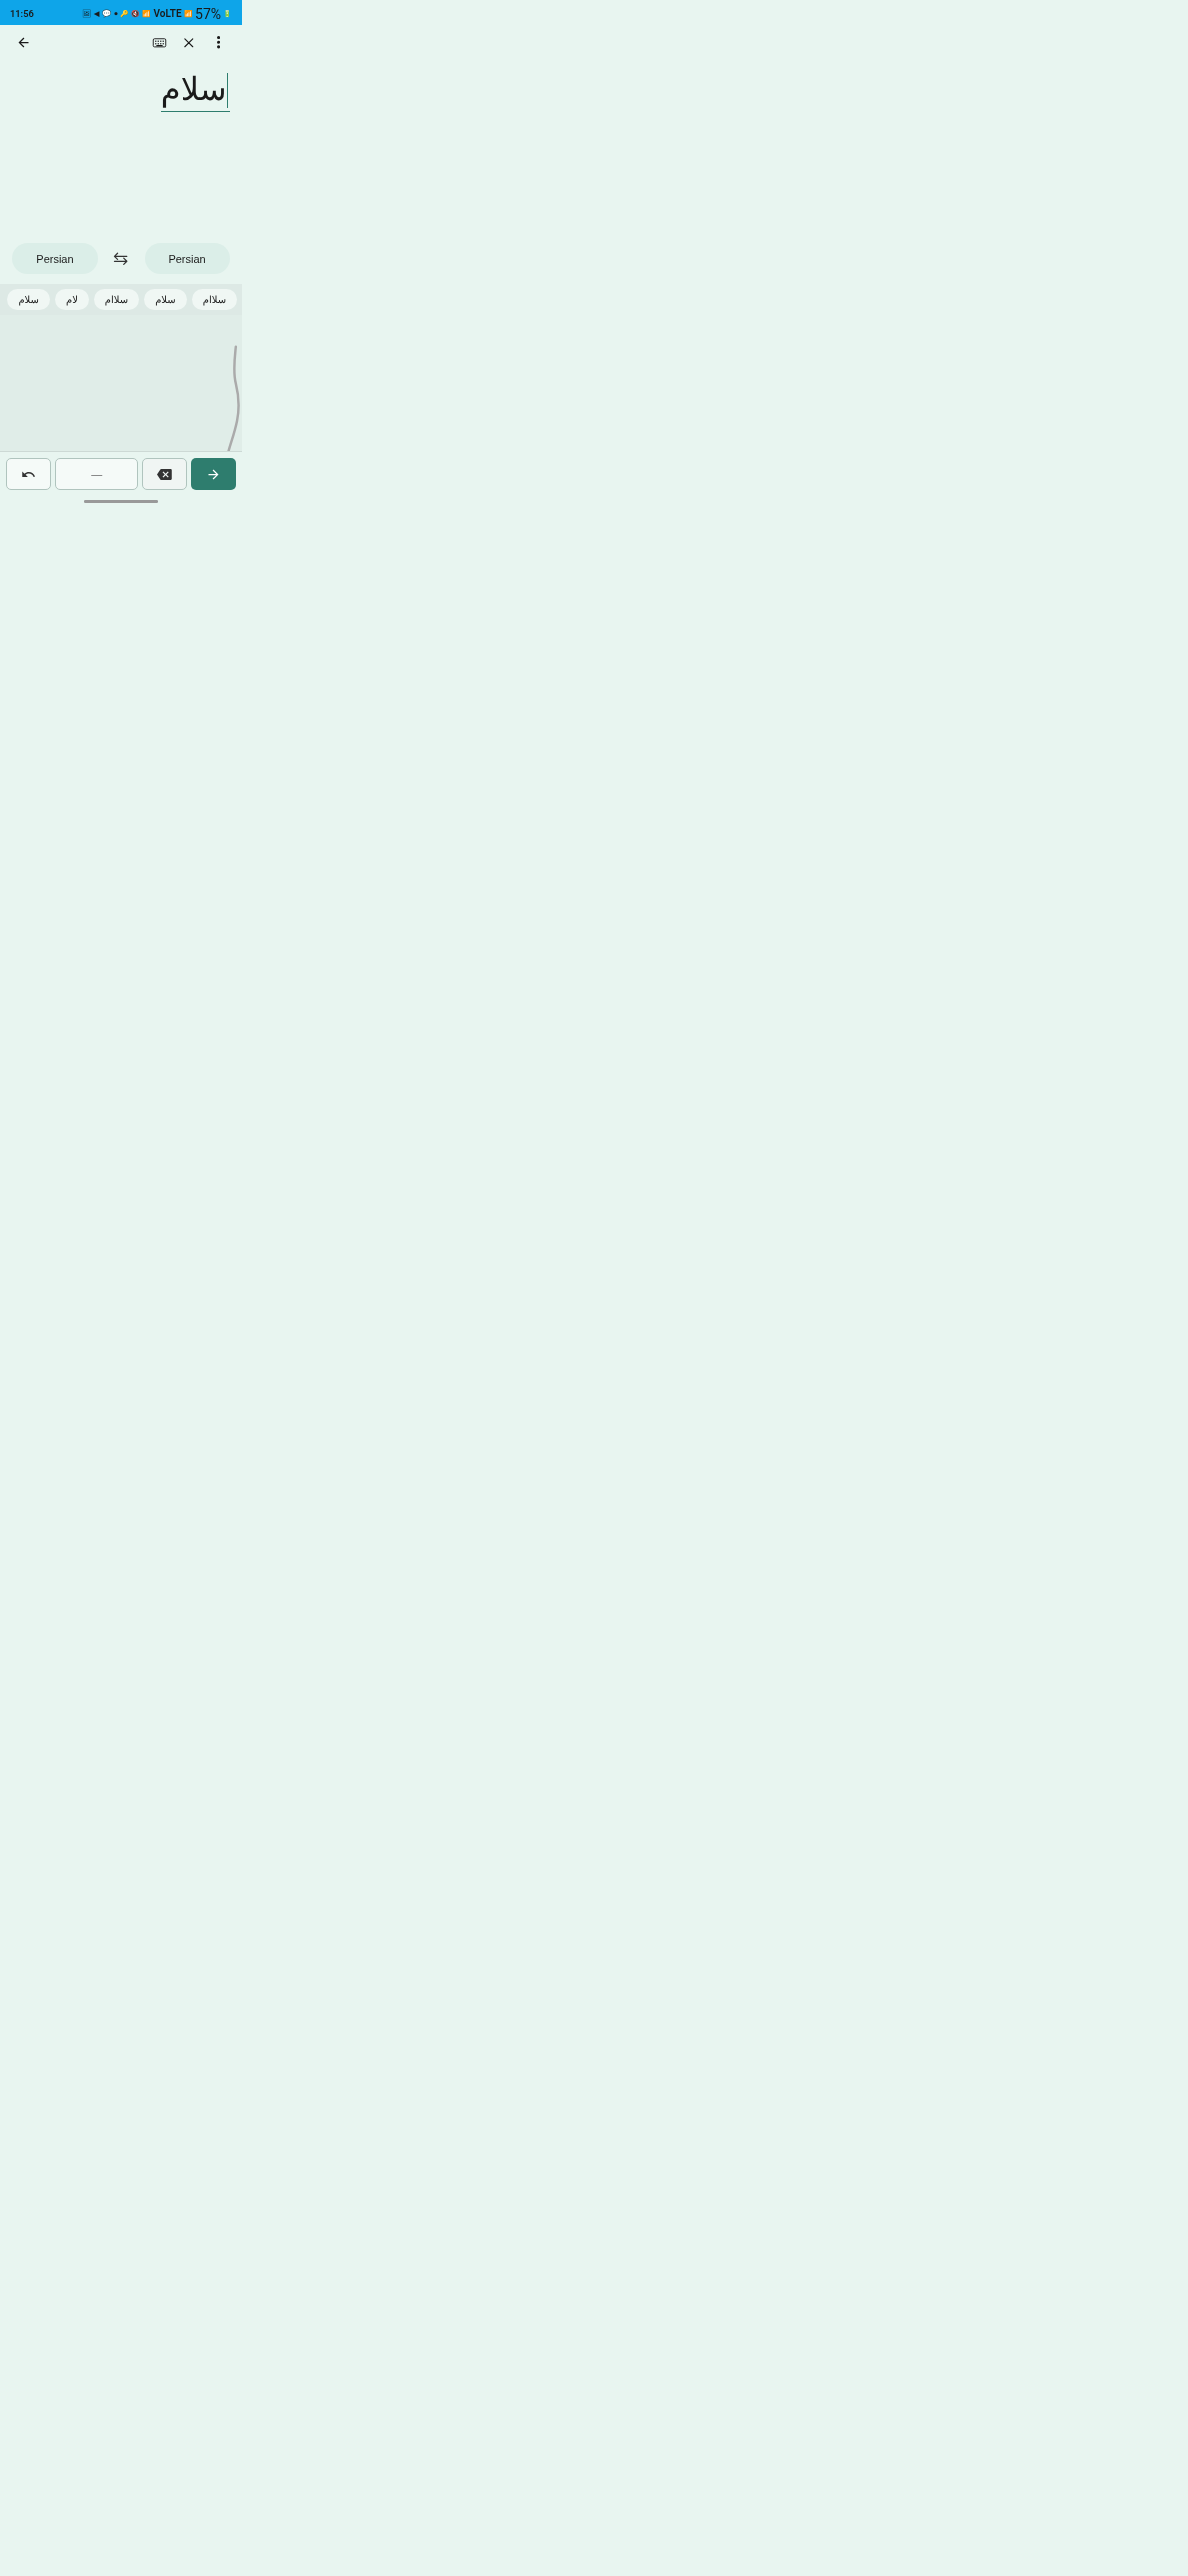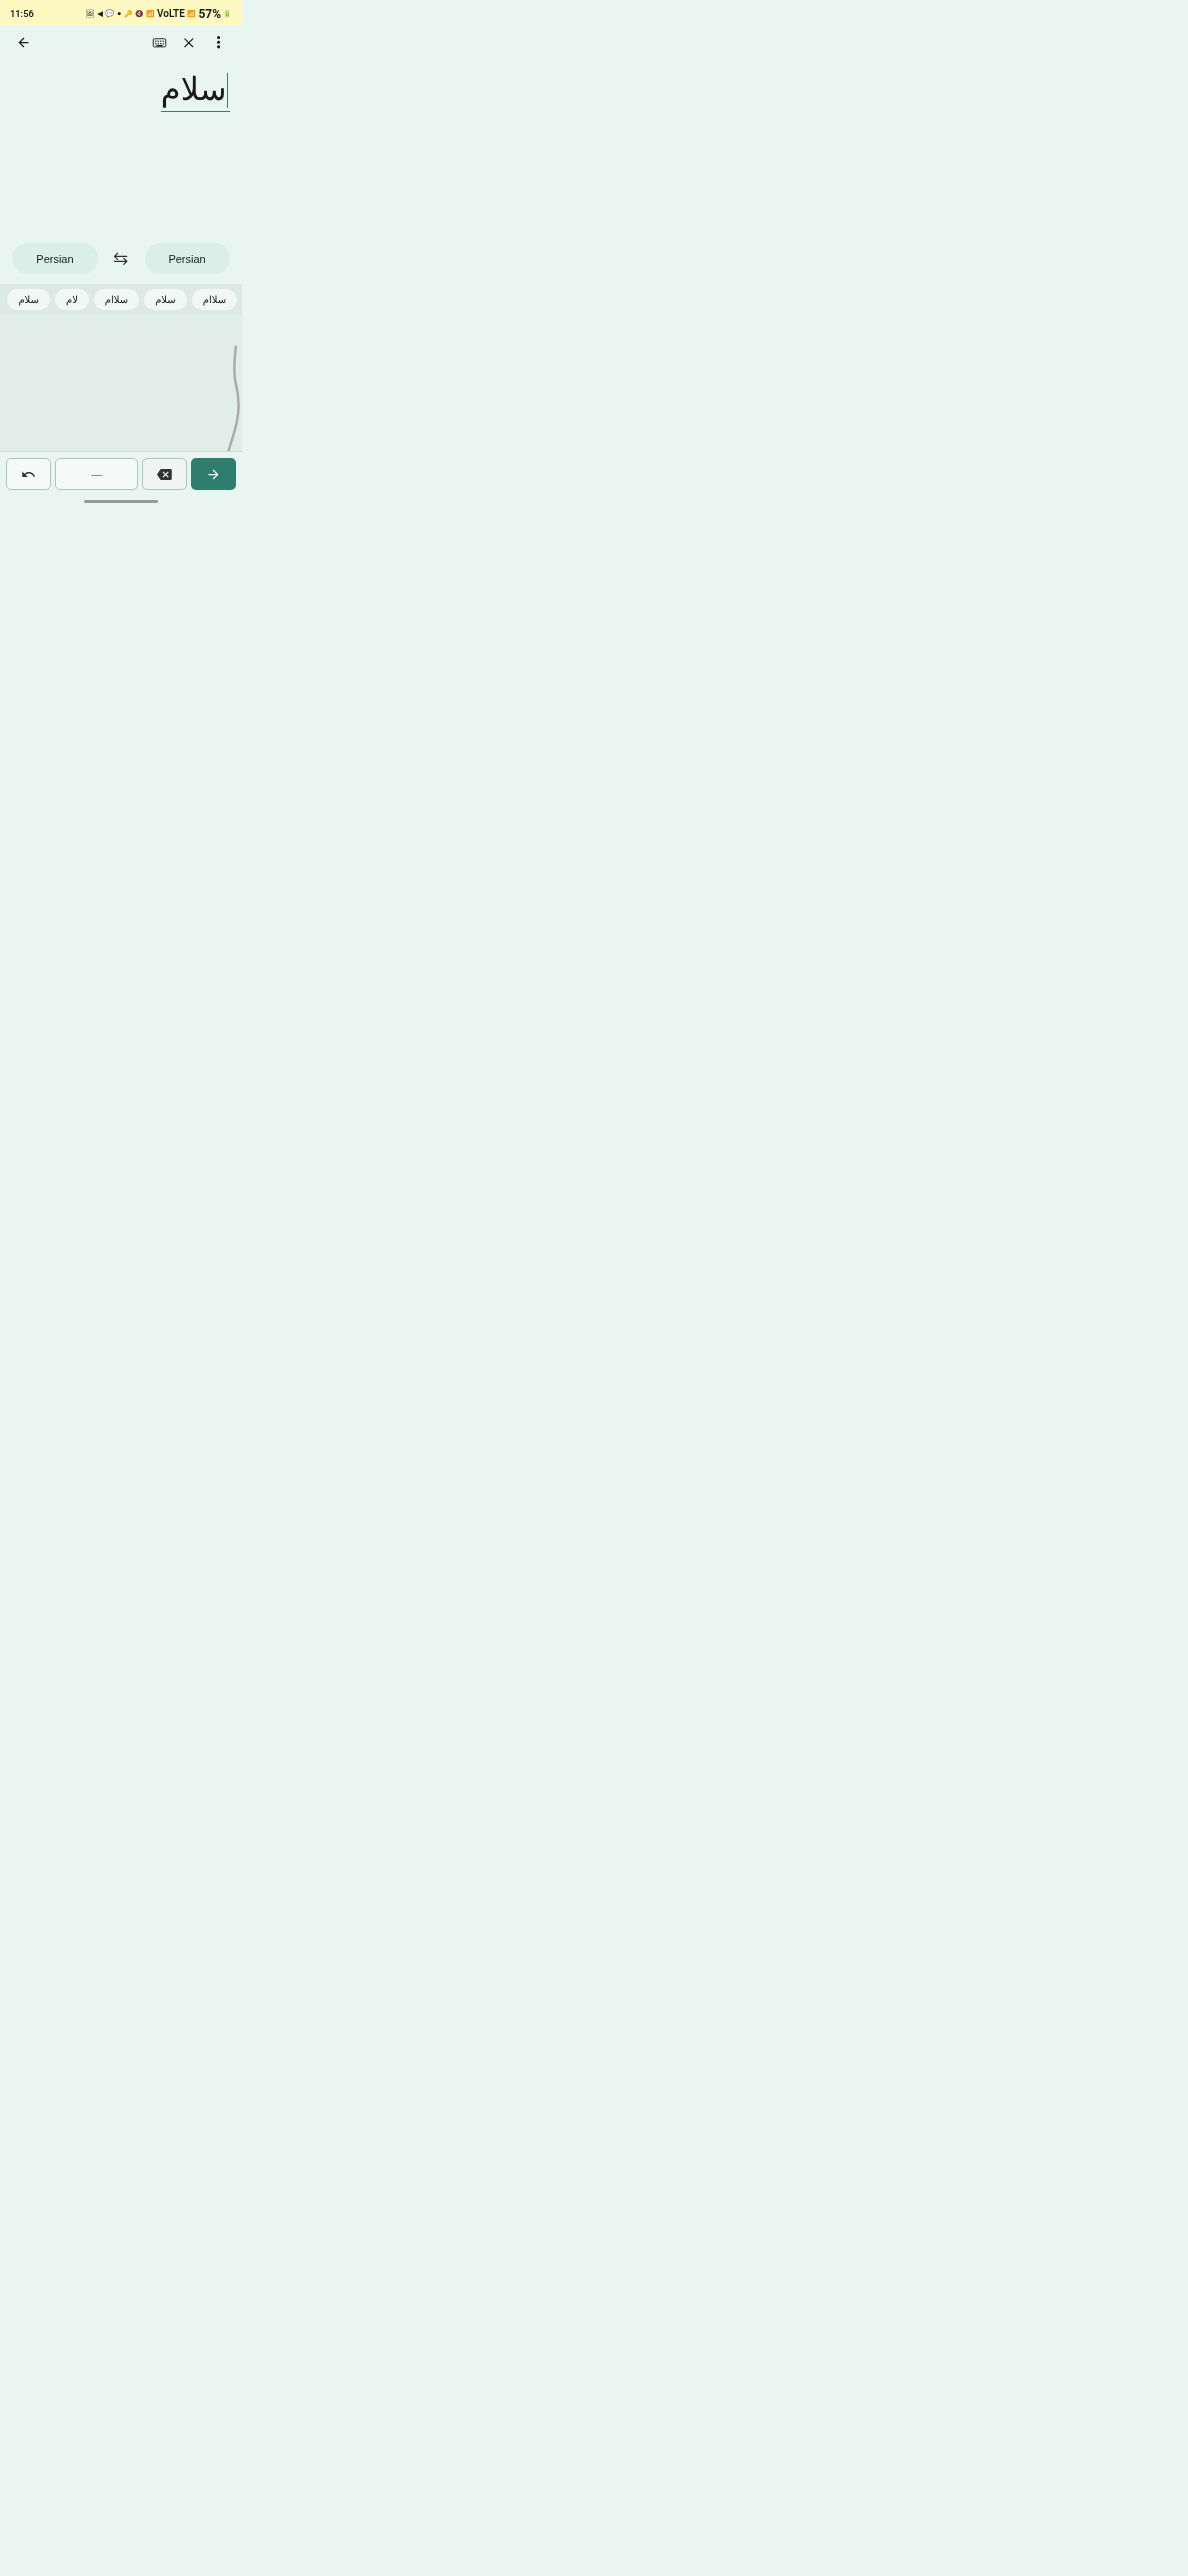--- a/index.html
+++ b/index.html
@@ -18,40 +18,40 @@
       position: relative;
     }
 
     
     .status-bar {
       display: flex;
       justify-content: space-between;
       align-items: center;
       padding: 5px 10px 2.5px 10px;
       height: 25px;
-      background-color: #fef9c3;
+      background-color: #0ea5e9;
     }
 
     .status-time {
       font-size: 9.3px;
       font-weight: 600;
       color: #1a1a1a;
     }
 
     .status-icons {
       display: flex;
       align-items: center;
       gap: 2.5px;
       font-size: 7.4px;
       color: #1a1a1a;
     }
 
     .battery-text {
-      font-size: 12px;
-      font-weight: 700;
+      font-size: 14px;
+      font-weight: 400;
     }
 
     
     .top-nav {
       display: flex;
       justify-content: space-between;
       align-items: center;
       padding: 5px 10px;
       height: 35px;
       background-color: #e8f5f0;

